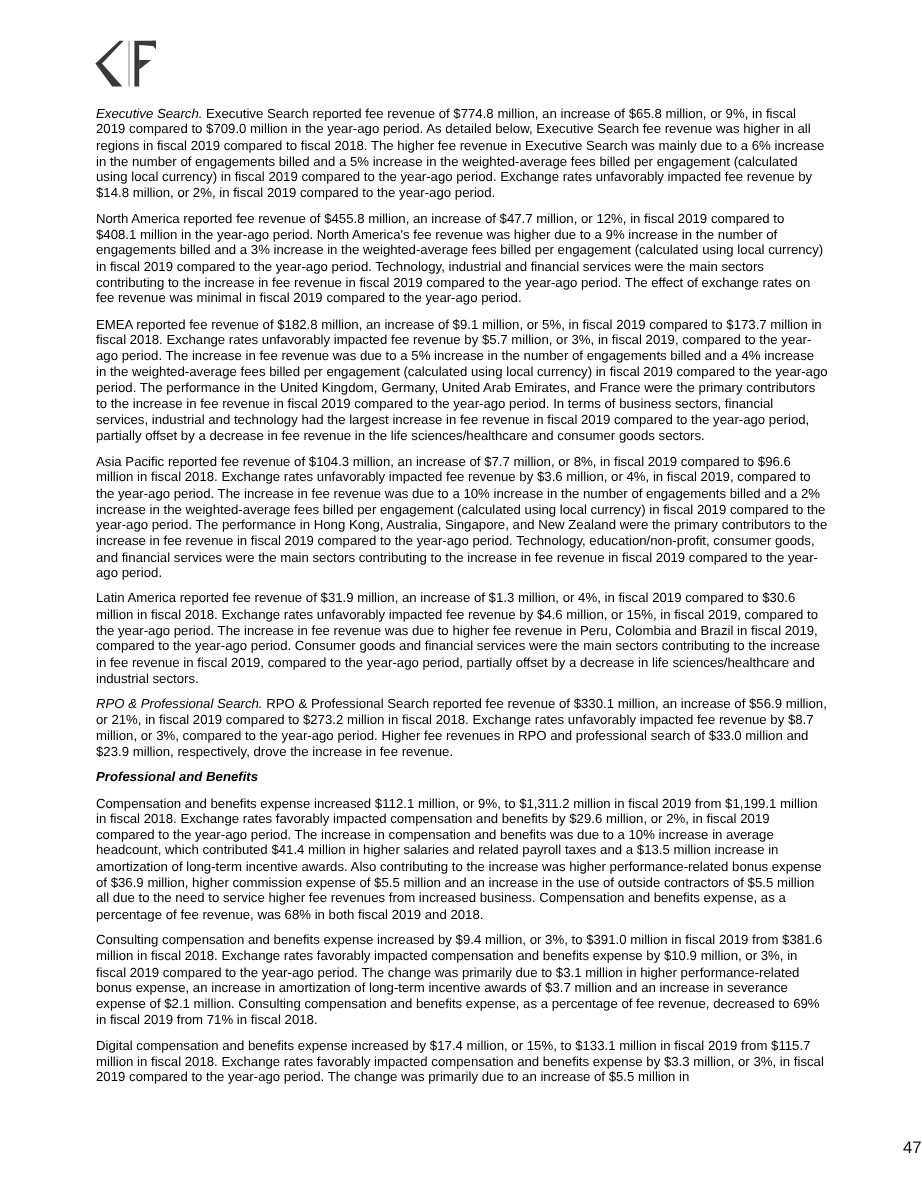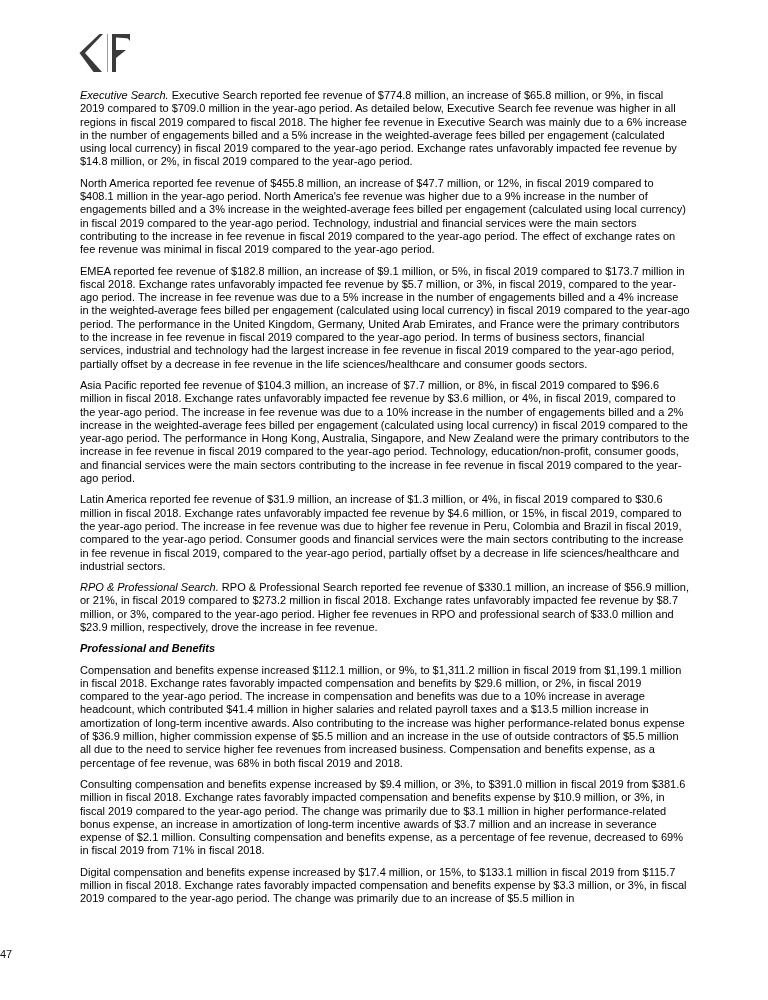--- a/index.html
+++ b/index.html
@@ -44,22 +44,22 @@
     line-height: 13.3px;
     font-weight: bold;
     font-style: italic;
     margin: 2px 0 8px 0;
   }
   .footer {
     position: absolute;
     top: 948px;
     left: 0;
     right: 0;
-    text-align: left;
-    font-size: 11px;
+    text-align: right;
+    font-size: 14px;
     color: #111111;
   }
 </style>
 </head>
 <body>
 
 <div class="page">
 
   <div class="logo">
     <svg viewBox="0 0 108 80" xmlns="http://www.w3.org/2000/svg">

